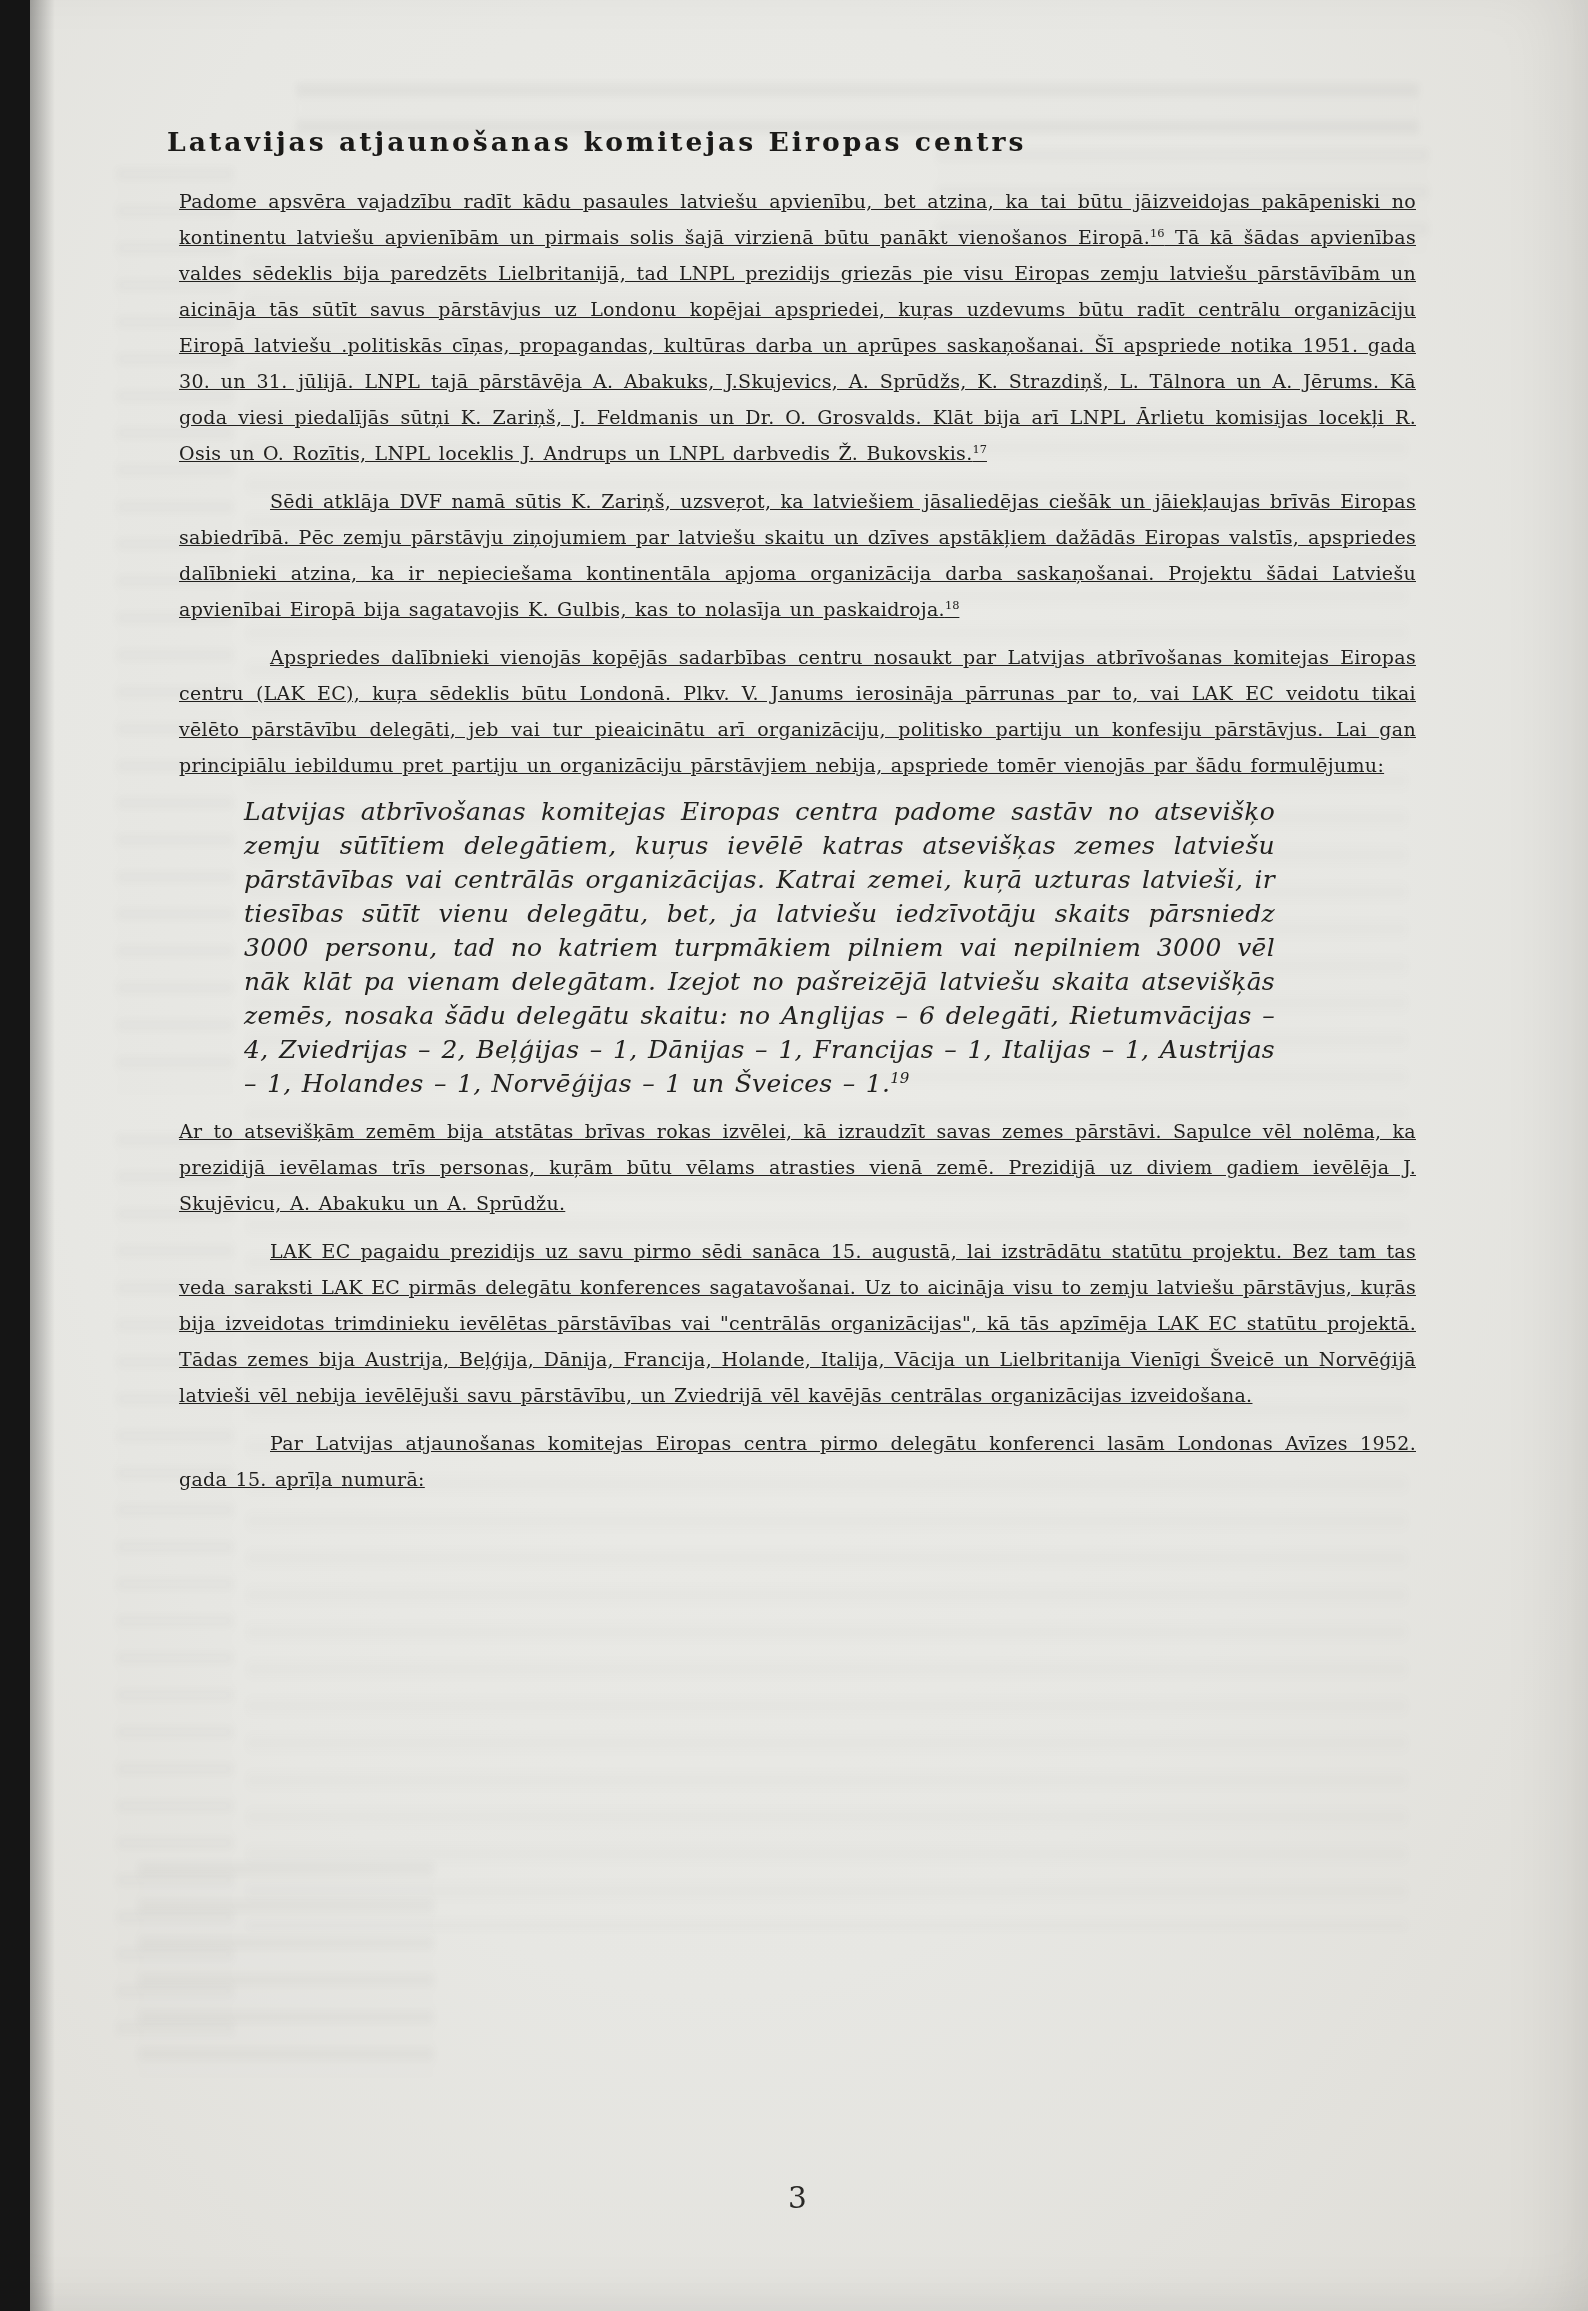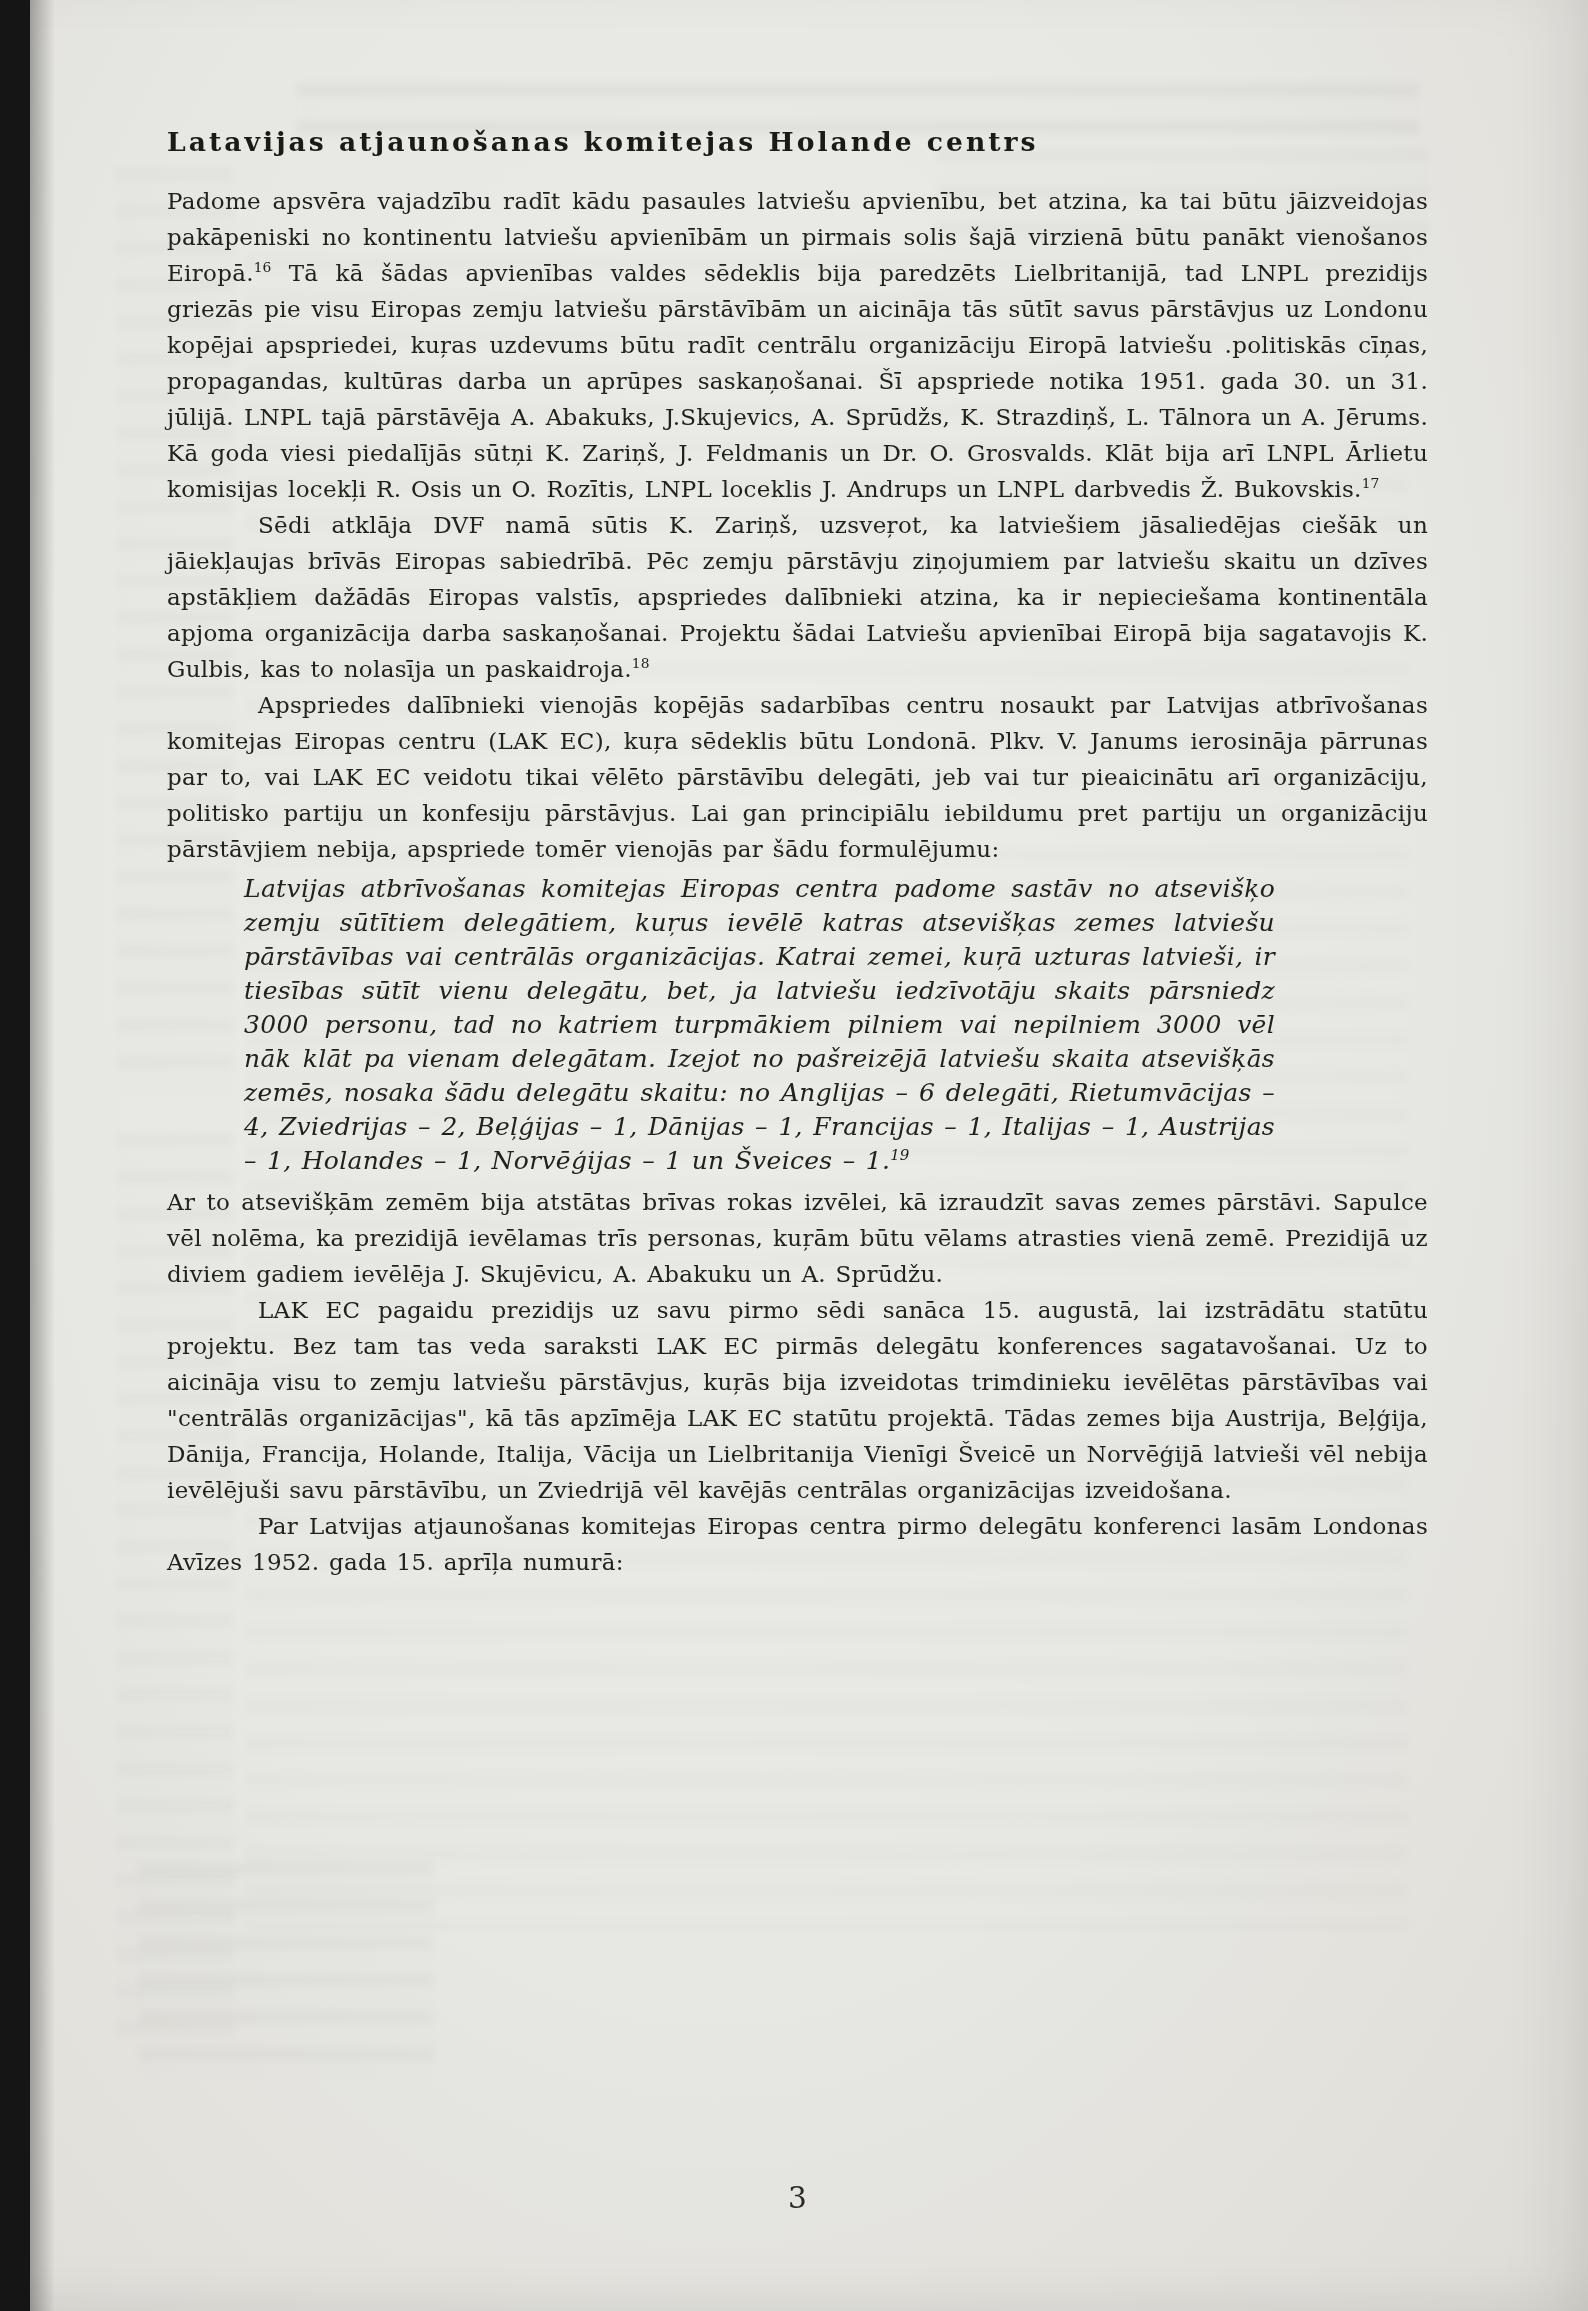--- a/index.html
+++ b/index.html
@@ -49,26 +49,27 @@
     color: #22211f;
   }
   h1.heading {
     margin: 0 0 25.6px 0;
     font-size: 26.6px;
     font-weight: bold;
     letter-spacing: 3px;
     color: #1b1a18;
   }
   p.para {
-    margin: 0;
-    font-size: 23px;
+    margin: 12px;
+    font-size: 19px;
     line-height: 36px;
     text-align: justify;
     letter-spacing: 0.3px;
     word-spacing: 2px;
+    text-decoration: underline;
   }
   p.para.indent { text-indent: 91px; }
   .bq {
     margin: 5.9px 153px 5.9px 77px;
     font-size: 25px;
     line-height: 34px;
     text-align: justify;
     letter-spacing: 0.3px;
     word-spacing: 2px;
     font-style: italic;
@@ -100,21 +101,21 @@
 
   <div class="ghost" style="left:296px; top:83px; width:1123px; height:55px;"></div>
   <div class="ghost light" style="left:936px; top:148px; width:493px; height:108px;"></div>
   <div class="ghost light" style="left:116px; top:167px; width:118px; height:926px;"></div>
   <div class="ghost light" style="left:116px; top:1133px; width:118px; height:906px;"></div>
   <div class="ghost light" style="left:246px; top:256px; width:1162px; height:1675px; opacity:0.06;"></div>
   <div class="ghost" style="left:138px; top:1862px; width:296px; height:217px; opacity:0.12;"></div>
 
   <div class="content">
 
-    <h1 class="heading">Latavijas atjaunošanas komitejas Holande centrs</h1>
+    <h1 class="heading">Latavijas atjaunošanas komitejas Eiropas centrs</h1>
 
     <p class="para"><span>Padome apsvēra vajadzību radīt kādu pasaules latviešu apvienību, bet atzina, ka tai būtu jāizveidojas pakāpeniski no kontinentu latviešu apvienībām un pirmais solis šajā virzienā būtu panākt vienošanos Eiropā.</span><sup class="fn">16</sup><span> Tā kā šādas apvienības valdes sēdeklis bija paredzēts Lielbritanijā, tad LNPL prezidijs griezās pie visu Eiropas zemju latviešu pārstāvībām un aicināja tās sūtīt savus pārstāvjus uz Londonu kopējai apspriedei, kuŗas uzdevums būtu radīt centrālu organizāciju Eiropā latviešu .politiskās cīņas, propagandas, kultūras darba un aprūpes saskaņošanai. Šī apspriede notika 1951. gada 30. un 31. jūlijā. LNPL tajā pārstāvēja A. Abakuks, J.Skujevics, A. Sprūdžs, K. Strazdiņš, L. Tālnora un A. Jērums. Kā goda viesi piedalījās sūtņi K. Zariņš, J. Feldmanis un Dr. O. Grosvalds. Klāt bija arī LNPL Ārlietu komisijas locekļi R. Osis un O. Rozītis, LNPL loceklis J. Andrups un LNPL darbvedis Ž. Bukovskis.</span><sup class="fn">17</sup></p>
 
     <p class="para indent"><span>Sēdi atklāja DVF namā sūtis K. Zariņš, uzsveŗot, ka latviešiem jāsaliedējas ciešāk un jāiekļaujas brīvās Eiropas sabiedrībā. Pēc zemju pārstāvju ziņojumiem par latviešu skaitu un dzīves apstākļiem dažādās Eiropas valstīs, apspriedes dalībnieki atzina, ka ir nepieciešama kontinentāla apjoma organizācija darba saskaņošanai. Projektu šādai Latviešu apvienībai Eiropā bija sagatavojis K. Gulbis, kas to nolasīja un paskaidroja.</span><sup class="fn">18</sup></p>
 
     <p class="para indent"><span>Apspriedes dalībnieki vienojās kopējās sadarbības centru nosaukt par Latvijas atbrīvošanas komitejas Eiropas centru (LAK EC), kuŗa sēdeklis būtu Londonā. Plkv. V. Janums ierosināja pārrunas par to, vai LAK EC veidotu tikai vēlēto pārstāvību delegāti, jeb vai tur pieaicinātu arī organizāciju, politisko partiju un konfesiju pārstāvjus. Lai gan principiālu iebildumu pret partiju un organizāciju pārstāvjiem nebija, apspriede tomēr vienojās par šādu formulējumu:</span></p>
 
     <div class="bq"><span>Latvijas atbrīvošanas komitejas Eiropas centra padome sastāv no atsevišķo zemju sūtītiem delegātiem, kuŗus ievēlē katras atsevišķas zemes latviešu pārstāvības vai centrālās organizācijas. Katrai zemei, kuŗā uzturas latvieši, ir tiesības sūtīt vienu delegātu, bet, ja latviešu iedzīvotāju skaits pārsniedz 3000 personu, tad no katriem turpmākiem pilniem vai nepilniem 3000 vēl nāk klāt pa vienam delegātam. Izejot no pašreizējā latviešu skaita atsevišķās zemēs, nosaka šādu delegātu skaitu: no Anglijas – 6 delegāti, Rietumvācijas – 4, Zviedrijas – 2, Beļģijas – 1, Dānijas – 1, Francijas – 1, Italijas – 1, Austrijas – 1, Holandes – 1, Norvēģijas – 1 un Šveices – 1.</span><sup class="fn">19</sup></div>
 
     <p class="para"><span>Ar to atsevišķām zemēm bija atstātas brīvas rokas izvēlei, kā izraudzīt savas zemes pārstāvi. Sapulce vēl nolēma, ka prezidijā ievēlamas trīs personas, kuŗām būtu vēlams atrasties vienā zemē. Prezidijā uz diviem gadiem ievēlēja J. Skujēvicu, A. Abakuku un A. Sprūdžu.</span></p>

